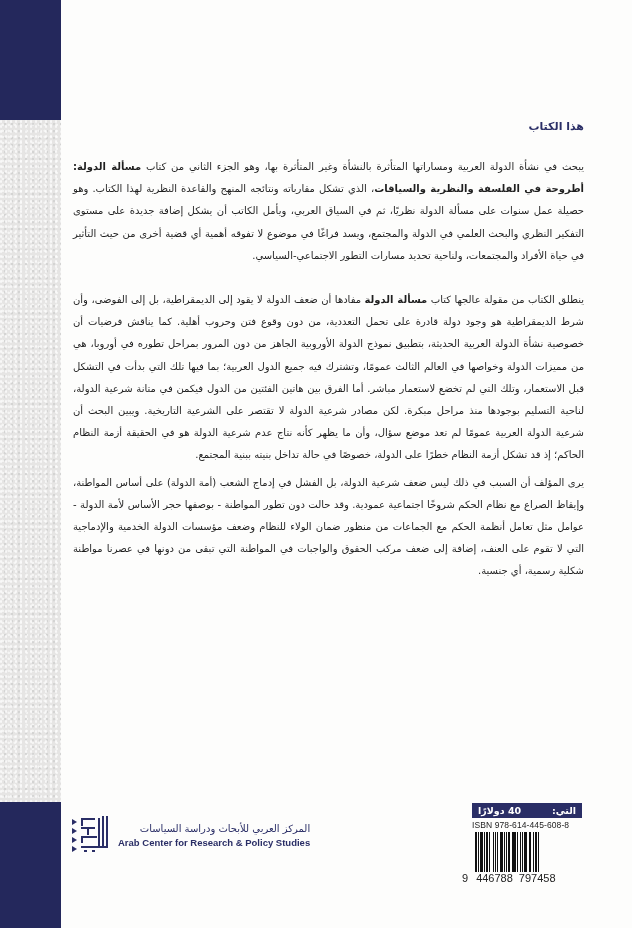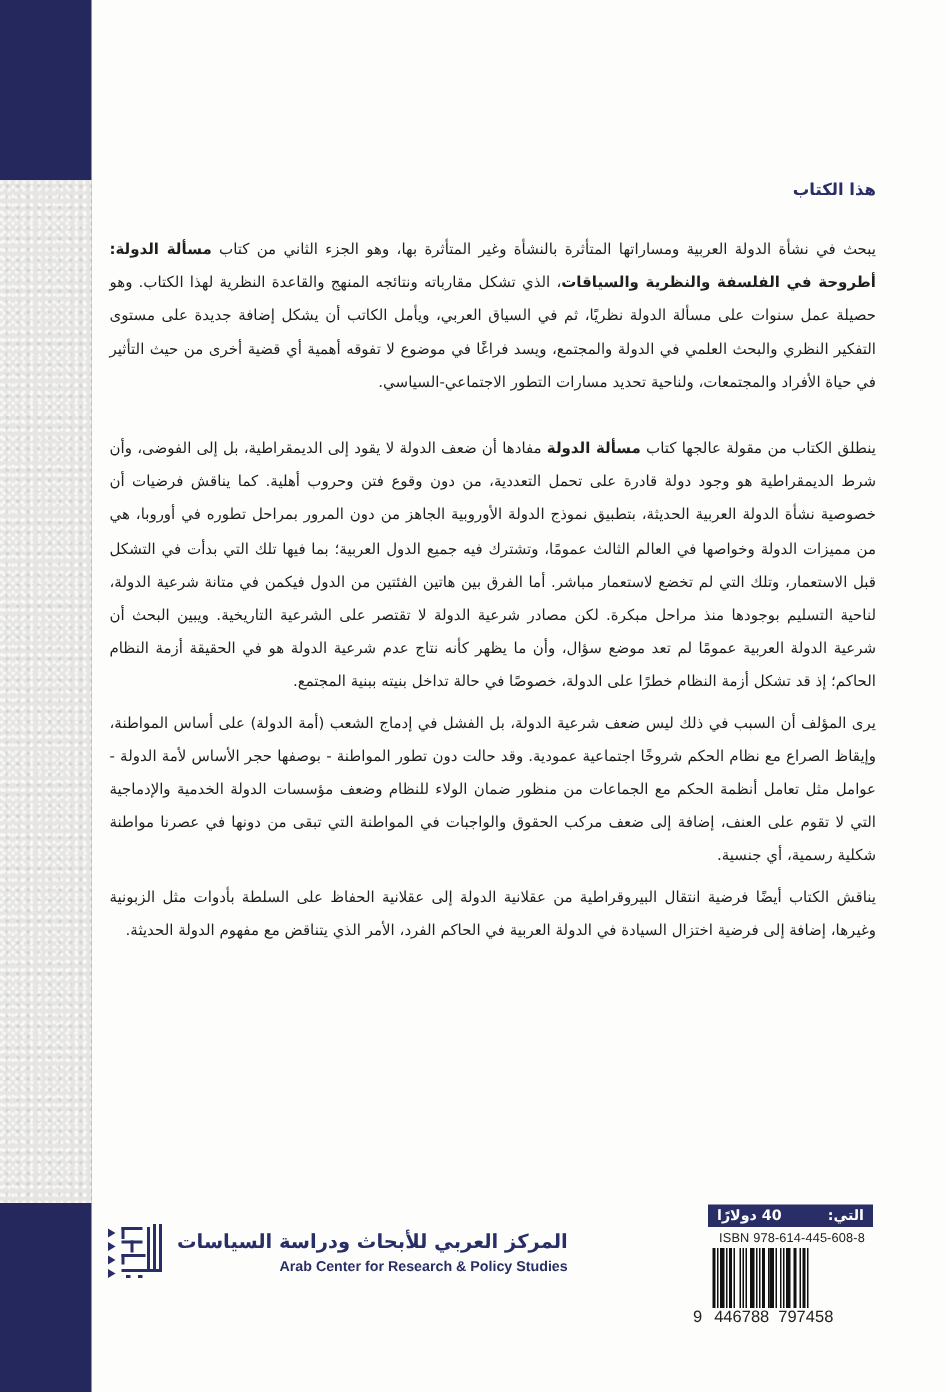--- a/index.html
+++ b/index.html
@@ -44,21 +44,20 @@
     position: absolute; left: 472px; top: 803px; width: 110px; height: 15px;
     background: #2a2e66; color: #fff; direction: rtl;
     display: flex; justify-content: space-between; align-items: center;
     padding: 0 6px; box-sizing: border-box;
     font-size: 9.5px; font-weight: bold;
   }
   .isbn {
     position: absolute; left: 472px; top: 820px; width: 112px;
     font-family: "Liberation Sans", sans-serif; font-size: 8.5px; color: #222;
     letter-spacing: 0.1px;
-    text-align: center;
   }
   .barcode {
     position: absolute; left: 475px; top: 832px; width: 108px; height: 40px;
     display: flex; align-items: stretch;
   }
   .barcode span { display: block; height: 100%; }
   .barcode-digits {
     position: absolute; left: 462px; top: 872px; width: 125px;
     font-family: "Liberation Sans", sans-serif; font-size: 11px; color: #222;
     display: flex; gap: 6px;
@@ -66,39 +65,38 @@
   .barcode-digits span:first-child { margin-right: 2px; }
 
   .logo {
     position: absolute; left: 72px; top: 815px; display: flex; align-items: center; gap: 8px;
   }
   .logo-mark {
     width: 38px; height: 40px; position: relative;
   }
   .logo-text { display: flex; flex-direction: column; align-items: flex-end; gap: 3px; }
   .logo-ar {
-    direction: rtl; font-size: 13px; font-weight: bold; color: #2a2e66; white-space: nowrap;
+    direction: rtl; font-size: 10px; font-weight: normal; color: #2a2e66; white-space: nowrap;
   }
   .logo-en {
     font-family: "Liberation Sans", sans-serif; font-size: 9.5px; font-weight: bold; color: #2a2e66; white-space: nowrap;
   }
 </style>
 </head>
 <body>
 
 <div class="spine"></div>
 <div class="spine-band"></div>
 
 <h2 class="heading">هذا الكتاب</h2>
 
 <div class="body-text">
   <p class="p1"><span>يبحث في نشأة الدولة العربية ومساراتها المتأثرة بالنشأة وغير المتأثرة بها، وهو الجزء الثاني من كتاب </span><b>مسألة الدولة: أطروحة في الفلسفة والنظرية والسياقات</b><span>، الذي تشكل مقارباته ونتائجه المنهج والقاعدة النظرية لهذا الكتاب. وهو حصيلة عمل سنوات على مسألة الدولة نظريًا، ثم في السياق العربي، ويأمل الكاتب أن يشكل إضافة جديدة على مستوى التفكير النظري والبحث العلمي في الدولة والمجتمع، ويسد فراغًا في موضوع لا تفوقه أهمية أي قضية أخرى من حيث التأثير في حياة الأفراد والمجتمعات، ولناحية تحديد مسارات التطور الاجتماعي-السياسي.</span></p>
   <p class="p2"><span>ينطلق الكتاب من مقولة عالجها كتاب </span><b>مسألة الدولة</b><span> مفادها أن ضعف الدولة لا يقود إلى الديمقراطية، بل إلى الفوضى، وأن شرط الديمقراطية هو وجود دولة قادرة على تحمل التعددية، من دون وقوع فتن وحروب أهلية. كما يناقش فرضيات أن خصوصية نشأة الدولة العربية الحديثة، بتطبيق نموذج الدولة الأوروبية الجاهز من دون المرور بمراحل تطوره في أوروبا، هي من مميزات الدولة وخواصها في العالم الثالث عمومًا، وتشترك فيه جميع الدول العربية؛ بما فيها تلك التي بدأت في التشكل قبل الاستعمار، وتلك التي لم تخضع لاستعمار مباشر. أما الفرق بين هاتين الفئتين من الدول فيكمن في متانة شرعية الدولة، لناحية التسليم بوجودها منذ مراحل مبكرة. لكن مصادر شرعية الدولة لا تقتصر على الشرعية التاريخية. ويبين البحث أن شرعية الدولة العربية عمومًا لم تعد موضع سؤال، وأن ما يظهر كأنه نتاج عدم شرعية الدولة هو في الحقيقة أزمة النظام الحاكم؛ إذ قد تشكل أزمة النظام خطرًا على الدولة، خصوصًا في حالة تداخل بنيته ببنية المجتمع.</span></p>
   <p class="p3"><span>يرى المؤلف أن السبب في ذلك ليس ضعف شرعية الدولة، بل الفشل في إدماج الشعب (أمة الدولة) على أساس المواطنة، وإيقاظ الصراع مع نظام الحكم شروخًا اجتماعية عمودية. وقد حالت دون تطور المواطنة - بوصفها حجر الأساس لأمة الدولة - عوامل مثل تعامل أنظمة الحكم مع الجماعات من منظور ضمان الولاء للنظام وضعف مؤسسات الدولة الخدمية والإدماجية التي لا تقوم على العنف، إضافة إلى ضعف مركب الحقوق والواجبات في المواطنة التي تبقى من دونها في عصرنا مواطنة شكلية رسمية، أي جنسية.</span></p>
-  <p class="p4"><span>يناقش الكتاب أيضًا فرضية انتقال البيروقراطية من عقلانية الدولة إلى عقلانية الحفاظ على السلطة بأدوات مثل الزبونية وغيرها، إضافة إلى فرضية اختزال السيادة في الدولة العربية في الحاكم الفرد، الأمر الذي يتناقض مع مفهوم الدولة الحديثة.</span></p>
 </div>
 
 <div class="price-box">
   <span>التي:</span>
   <span>40 دولارًا</span>
 </div>
 
 <div class="isbn">ISBN 978-614-445-608-8</div>
 
 <div class="barcode" id="barcode">

